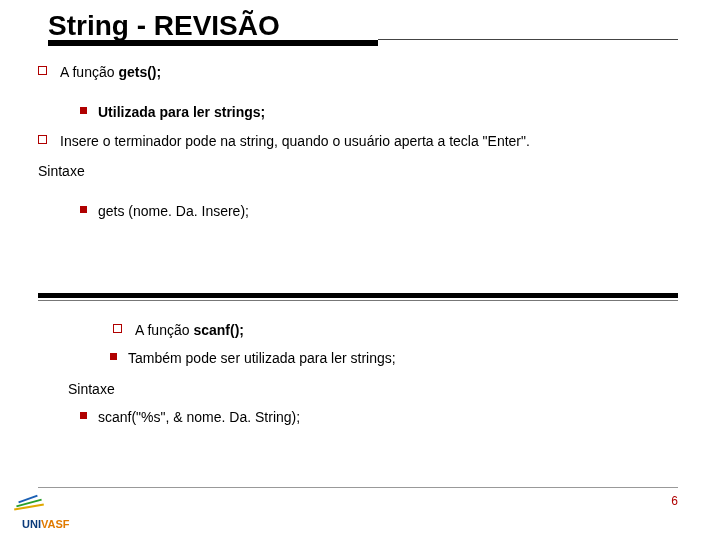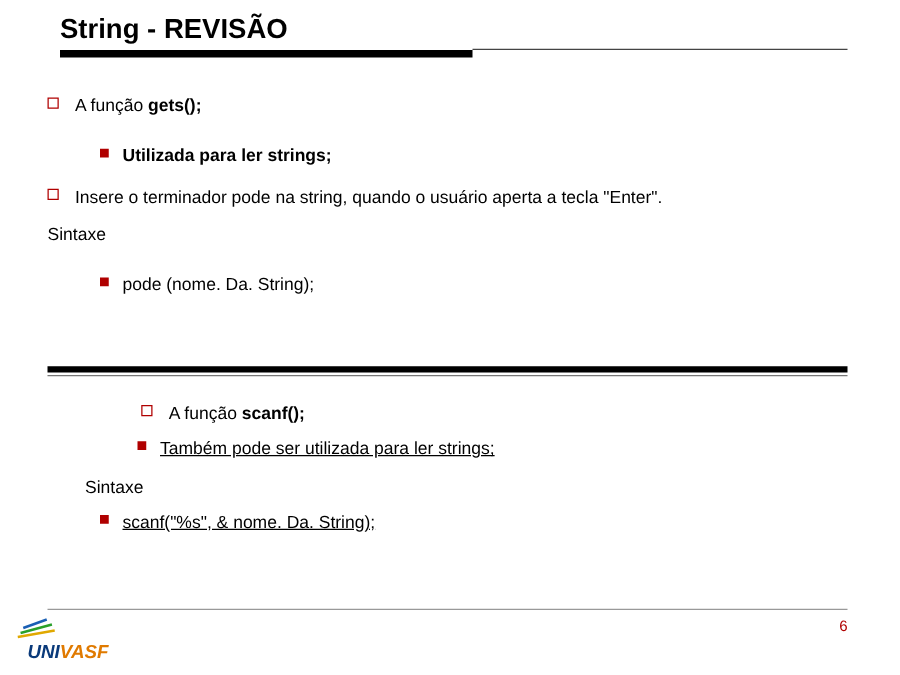--- a/index.html
+++ b/index.html
@@ -15,21 +15,21 @@
   .slide {
     position: relative;
     width: 720px;
     height: 540px;
     box-sizing: border-box;
   }
   .title {
     position: absolute;
     top: 10px;
     left: 48px;
-    font-size: 22px;
+    font-size: 28px;
     font-weight: bold;
   }
   .title-rule-thick {
     position: absolute;
     top: 40px;
     left: 48px;
     width: 330px;
     height: 6px;
     background: #000;
   }
@@ -47,21 +47,20 @@
     top: 62px;
     left: 38px;
     width: 640px;
     font-size: 14px;
     line-height: 1.45;
   }
   .it1 {
     position: relative;
     padding-left: 22px;
     margin-bottom: 8px;
-    margin-top: 12px;
   }
   .sq-open {
     position: absolute;
     left: 0;
     top: 4px;
     width: 9px;
     height: 9px;
     border: 1.5px solid #b00000;
     box-sizing: border-box;
     background: #fff;
@@ -115,21 +114,20 @@
   .bit1 {
     position: relative;
     padding-left: 22px;
     margin-bottom: 8px;
     margin-left: 45px;
   }
   .bit2 {
     position: relative;
     padding-left: 60px;
     margin-bottom: 8px;
-    text-decoration: underline;
   }
   
   .footer-rule {
     position: absolute;
     bottom: 52px;
     left: 38px;
     width: 640px;
     height: 1px;
     background: #999;
   }
@@ -148,23 +146,22 @@
     height: 34px;
   }
   .logo .bar {
     position: absolute;
     height: 2px;
   }
   .logo .text {
     position: absolute;
     bottom: 0;
     left: 10px;
-    font-size: 15px;
+    font-size: 11px;
     font-weight: bold;
-    font-style: italic;
     color: #0a3a7a;
   }
   .logo .text .vasf { color: #e07a00; }
   .b { font-weight: bold; }
 </style>
 </head>
 <body>
 
 <div class="slide">
 
@@ -186,21 +183,21 @@
 
     <div class="it1">
       <span class="sq-open"></span>
       <span>Insere o terminador pode na string, quando o usuário aperta a tecla "Enter".</span>
     </div>
 
     <div class="sintaxe-label">Sintaxe</div>
 
     <div class="it2">
       <span class="sq-fill"></span>
-      <span>pode (nome. Da. String);</span>
+      <span>gets (nome. Da. Insere);</span>
     </div>
 
   </div>
 
   <div class="mid-rule-thick"></div>
   <div class="mid-rule-shadow"></div>
 
   <div class="body-bot">
 
     <div class="bit1">

